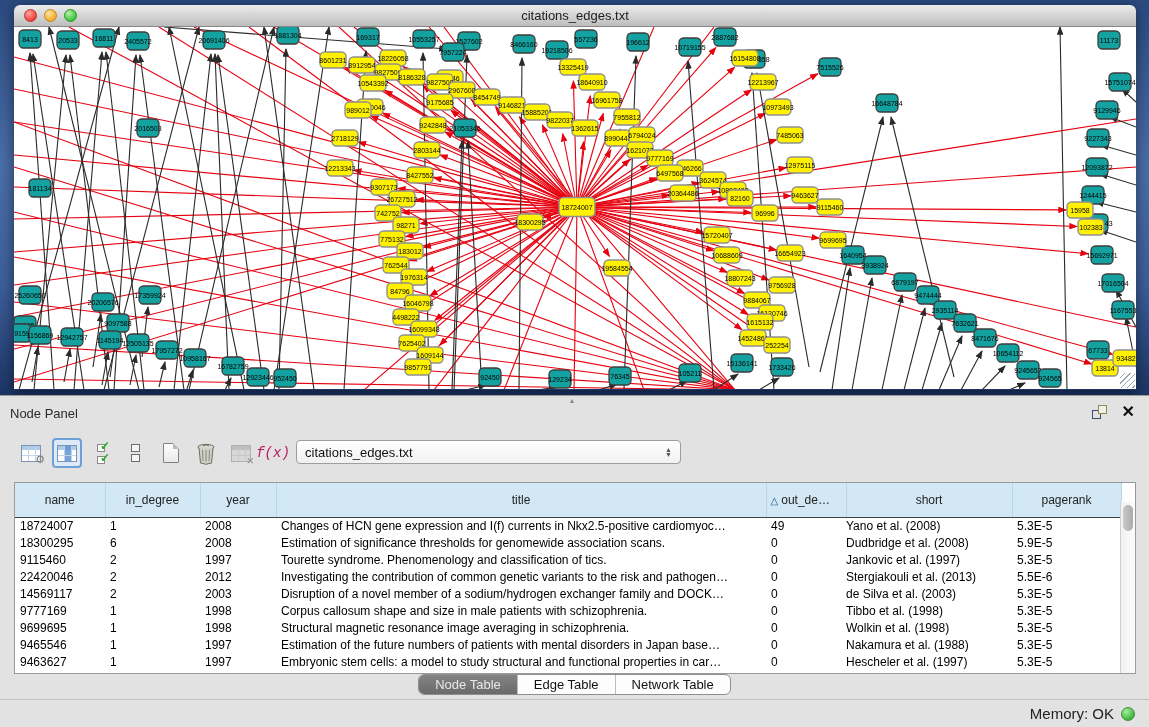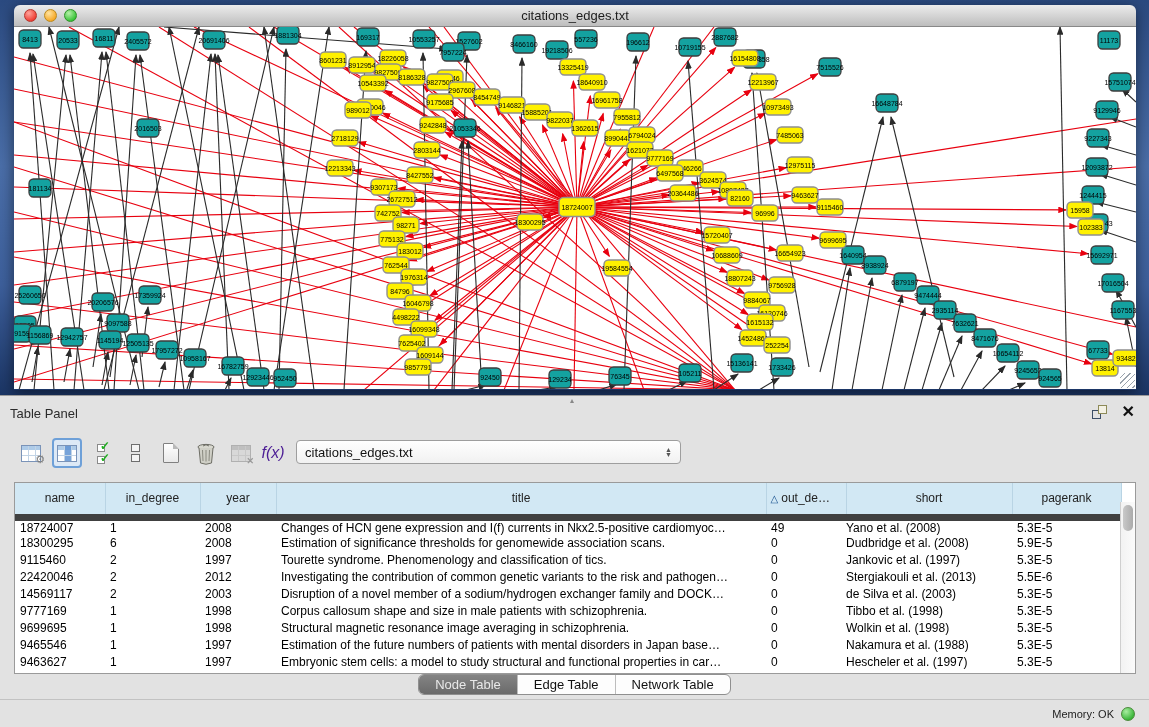--- a/index.html
+++ b/index.html
@@ -47,42 +47,42 @@
 .mini-table.dis .v1,.mini-table.dis .v2,.mini-table.dis .h1{background:#c8c8c8}
 .xmark{position:absolute;right:-4px;bottom:-5px;font-size:9px;color:#9a9a9a;font-weight:bold}
 .checks{display:flex;flex-direction:column;gap:1px}
 .checks .row{position:relative;width:16px;height:11px}
 .checks .sq{position:absolute;left:0;top:2px;width:8px;height:8px;border:1px solid #8a8a8a;background:#fff}
 .checks .ck{position:absolute;left:3px;top:-3px;color:#1fae1f;font-size:12px;font-weight:bold}
 .rows2{display:flex;flex-direction:column;gap:2px}
 .rows2 span{width:9px;height:8px;border:1px solid #6e6e6e;background:#f4f4f4;display:block}
 .page{position:relative;width:16px;height:20px;background:linear-gradient(#fff,#e9e9e9);border:1px solid #808080;border-radius:1px}
 .page:before{content:"";position:absolute;right:-1px;top:-1px;border-style:solid;border-width:0 6px 6px 0;border-color:#e2e2e2 #e2e2e2 #b9b9b9 #9a9a9a}
-.fx{font-family:Liberation Sans, sans-serif;font-style:italic;font-size:16px;color:#4c1d95}
+.fx{font-family:Liberation Mono, monospace;font-style:italic;font-size:14px;color:#be185d}
 .combo{position:absolute;left:296px;top:6px;width:385px;height:24px;background:linear-gradient(#fff,#f1f1f1);border:1px solid #9e9e9e;border-radius:4px;display:flex;align-items:center;justify-content:space-between;padding:0 8px;font-size:13px;color:#111}
 .combo .steppers{display:flex;flex-direction:column;line-height:5px;color:#555;font-size:7px}
 
 .twrap{position:absolute;left:14px;top:86px;width:1122px;height:192px;background:#fff;border:1px solid #9a9a9a;overflow:hidden}
 table{border-collapse:collapse;table-layout:fixed;width:1106px;font-size:12px}
-th{background:#d2e8f4;font-weight:normal;color:#222;height:34px;border-right:1px solid #b9d4e4;border-bottom:7px solid #404040;text-align:center;overflow:hidden;white-space:nowrap}
+th{background:#d2e8f4;font-weight:normal;color:#222;height:34px;border-right:1px solid #b9d4e4;border-bottom:1px solid #404040;text-align:center;overflow:hidden;white-space:nowrap}
 th.sorted{text-align:left;padding-left:4px}
 th .tri{color:#16508e;font-size:10px;margin-right:3px}
 td{height:17px;color:#000;overflow:hidden;white-space:nowrap;padding-left:5px}
 td.c5{padding-left:0}
 .vsb{position:absolute;right:0;top:19px;bottom:0;width:15px;background:linear-gradient(90deg,#f2f2f2,#fbfbfb);border-left:1px solid #cfcfcf}
 .vsb .thumb{position:absolute;left:2px;top:3px;width:10px;height:26px;background:linear-gradient(90deg,#c9c9c9,#ababab);border-radius:6px}
 
 .tabs{position:absolute;left:0;top:278px;width:100%;display:flex;justify-content:center}
 .seg{display:flex;border:1px solid #8f8f8f;border-radius:6px;overflow:hidden;background:#fdfdfd;box-shadow:inset 0 1px 0 #fff}
 .seg div{padding:2px 16px;font-size:13px;color:#111;border-left:1px solid #bdbdbd}
 .seg div:first-child{border-left:none}
 .seg div.active{background:linear-gradient(#848484,#6a6a6a);color:#e9e9e9}
 
 .status{position:absolute;left:0;bottom:0;width:100%;height:28px;border-top:1px solid #c2c2c2;display:flex;align-items:center;justify-content:flex-end;padding-right:14px;gap:7px}
-.status .lab{font-size:11px;color:#222}
+.status .lab{font-size:15px;color:#222}
 .dot{width:14px;height:14px;border-radius:50%;background:radial-gradient(circle at 35% 30%,#a8eda0,#35b335 75%);border:1px solid #4a8a3a}
 </style>
 </head>
 <body>
 
 <div class="desktop">
   <div class="win">
     <div class="titlebar">
       <div class="tl">
         <span class="r"></span>
@@ -566,21 +566,21 @@
           <rect x="545" y="170.5" width="36" height="19" rx="4.5" class="ny"></rect>
           <text x="563" y="182.5" text-anchor="middle" class="nl">18724007</text>
         </svg>
       <div class="grip"></div>
     </div>
   </div>
 </div>
 
 <div class="panel">
   <div class="phead">
-    <span class="ptitle">Table Panel</span>
+    <span class="ptitle">Node Panel</span>
     <span class="notch">▴</span>
     <span class="float-ic">
         <span class="b1"></span>
         <span class="b2"></span>
       </span>
     <span class="close-ic">✕</span>
   </div>
 
   <div class="toolbar">
     <div class="tbtn" style="left:16px">

